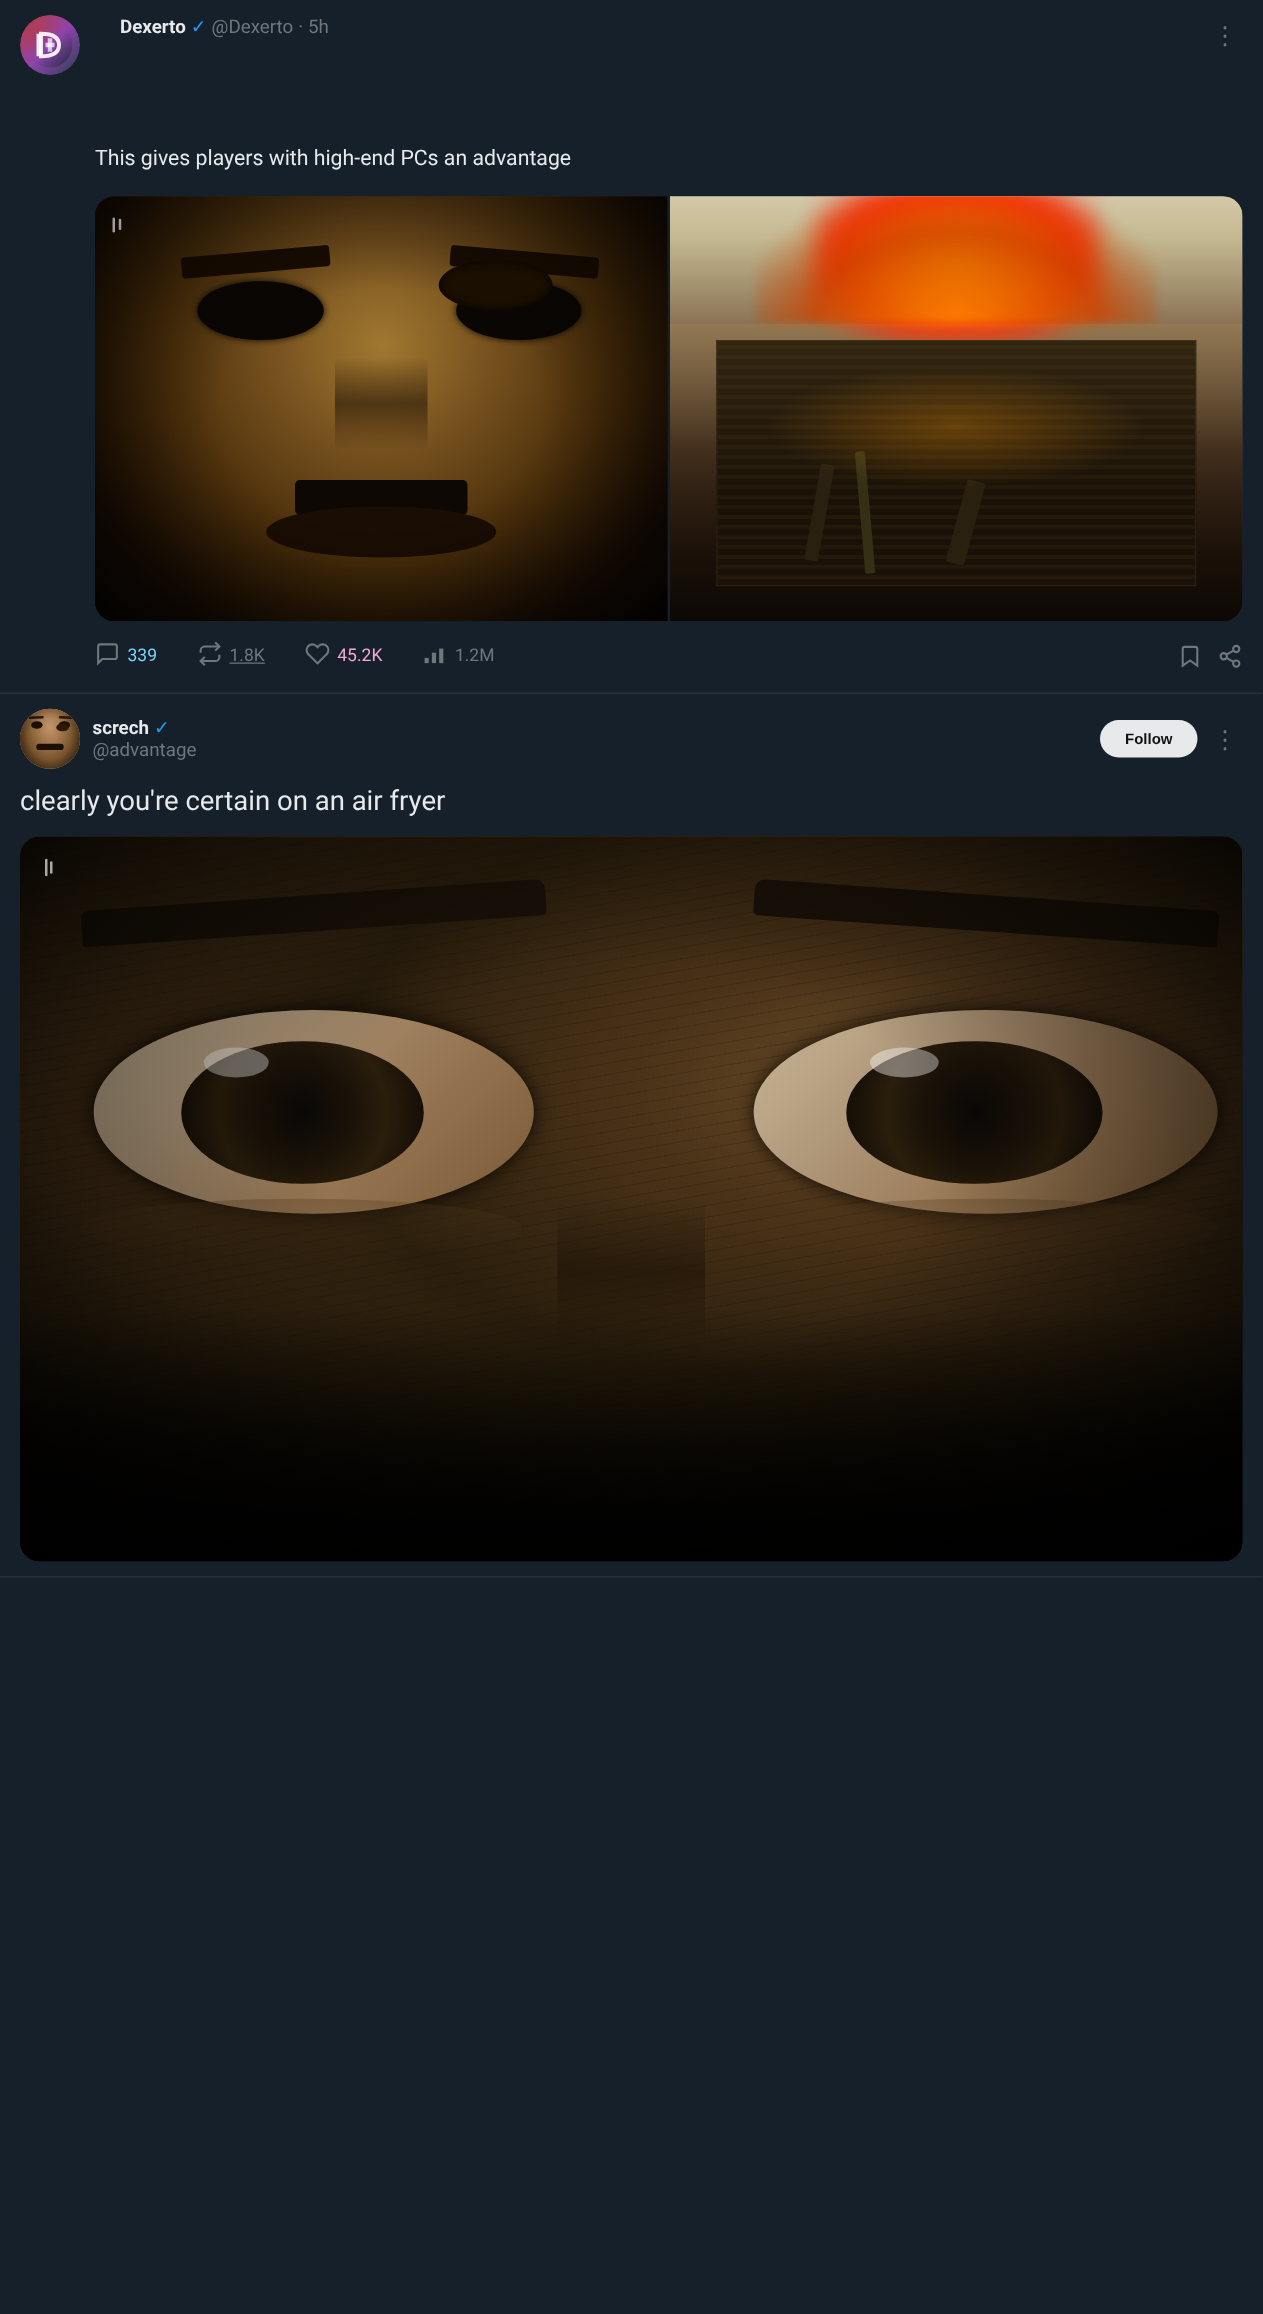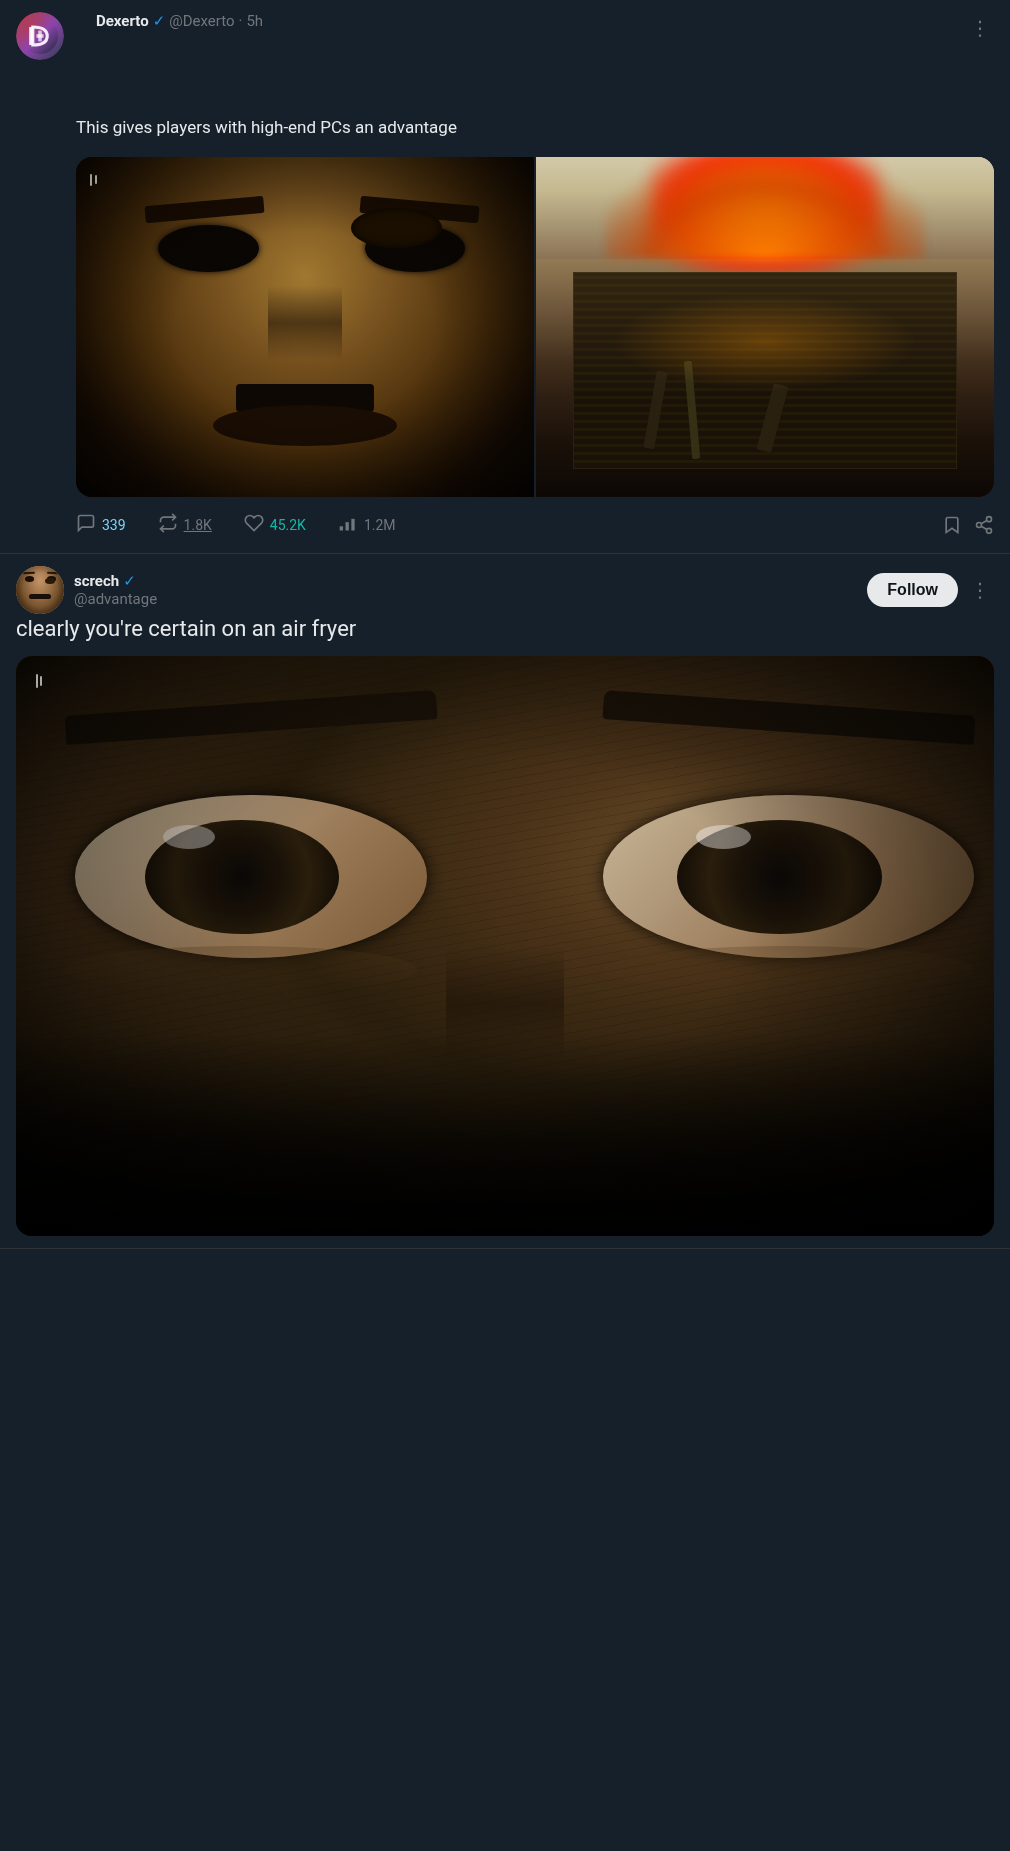--- a/index.html
+++ b/index.html
@@ -208,21 +208,21 @@
     
     .reply-tweet {
       padding: 12px 16px;
       border-bottom: 1px solid #2f3336;
     }
 
     .reply-header {
       display: flex;
       align-items: center;
       justify-content: space-between;
-      margin-bottom: 0;
+      margin-bottom: 12px;
       gap: 48px;
     }
 
     .reply-author-section {
       display: flex;
       align-items: center;
       gap: 10px;
     }
 
     .avatar-screch {
@@ -276,21 +276,21 @@
       align-items: center;
       gap: 4px;
     }
 
     .follow-button {
       background: #e7e9ea;
       color: #0f1419;
       border: none;
       border-radius: 9999px;
       padding: 8px 20px;
-      font-size: 16px;
+      font-size: 12px;
       font-weight: 700;
       cursor: pointer;
       white-space: nowrap;
     }
 
     .replying-to-line {
       font-size: 16px;
       color: #71767b;
       margin: 6px 0 8px 0;
       padding: 0 0 0 2px;
@@ -484,21 +484,21 @@
         </span>
         <span class="action-count" style="color:#71767b;text-decoration:underline;">1.8K</span>
       </div>
 
       <div class="action-item">
         <span class="action-icon">
           <svg width="20" height="20" viewBox="0 0 24 24" fill="none" stroke="#71767b" stroke-width="2">
             <path d="M20.84 4.61a5.5 5.5 0 0 0-7.78 0L12 5.67l-1.06-1.06a5.5 5.5 0 0 0-7.78 7.78l1.06 1.06L12 21.23l7.78-7.78 1.06-1.06a5.5 5.5 0 0 0 0-7.78z"></path>
           </svg>
         </span>
-        <span class="action-count" style="color:#14b8a6;">45.2K</span>
+        <span class="action-count" style="color:#f9a8d4;">45.2K</span>
       </div>
 
       <div class="action-item">
         <span class="action-icon">
           <svg width="20" height="20" viewBox="0 0 24 24" fill="#71767b">
             <rect x="2" y="16" width="4" height="5"></rect>
             <rect x="9" y="11" width="4" height="10"></rect>
             <rect x="16" y="7" width="4" height="14"></rect>
           </svg>
         </span>

